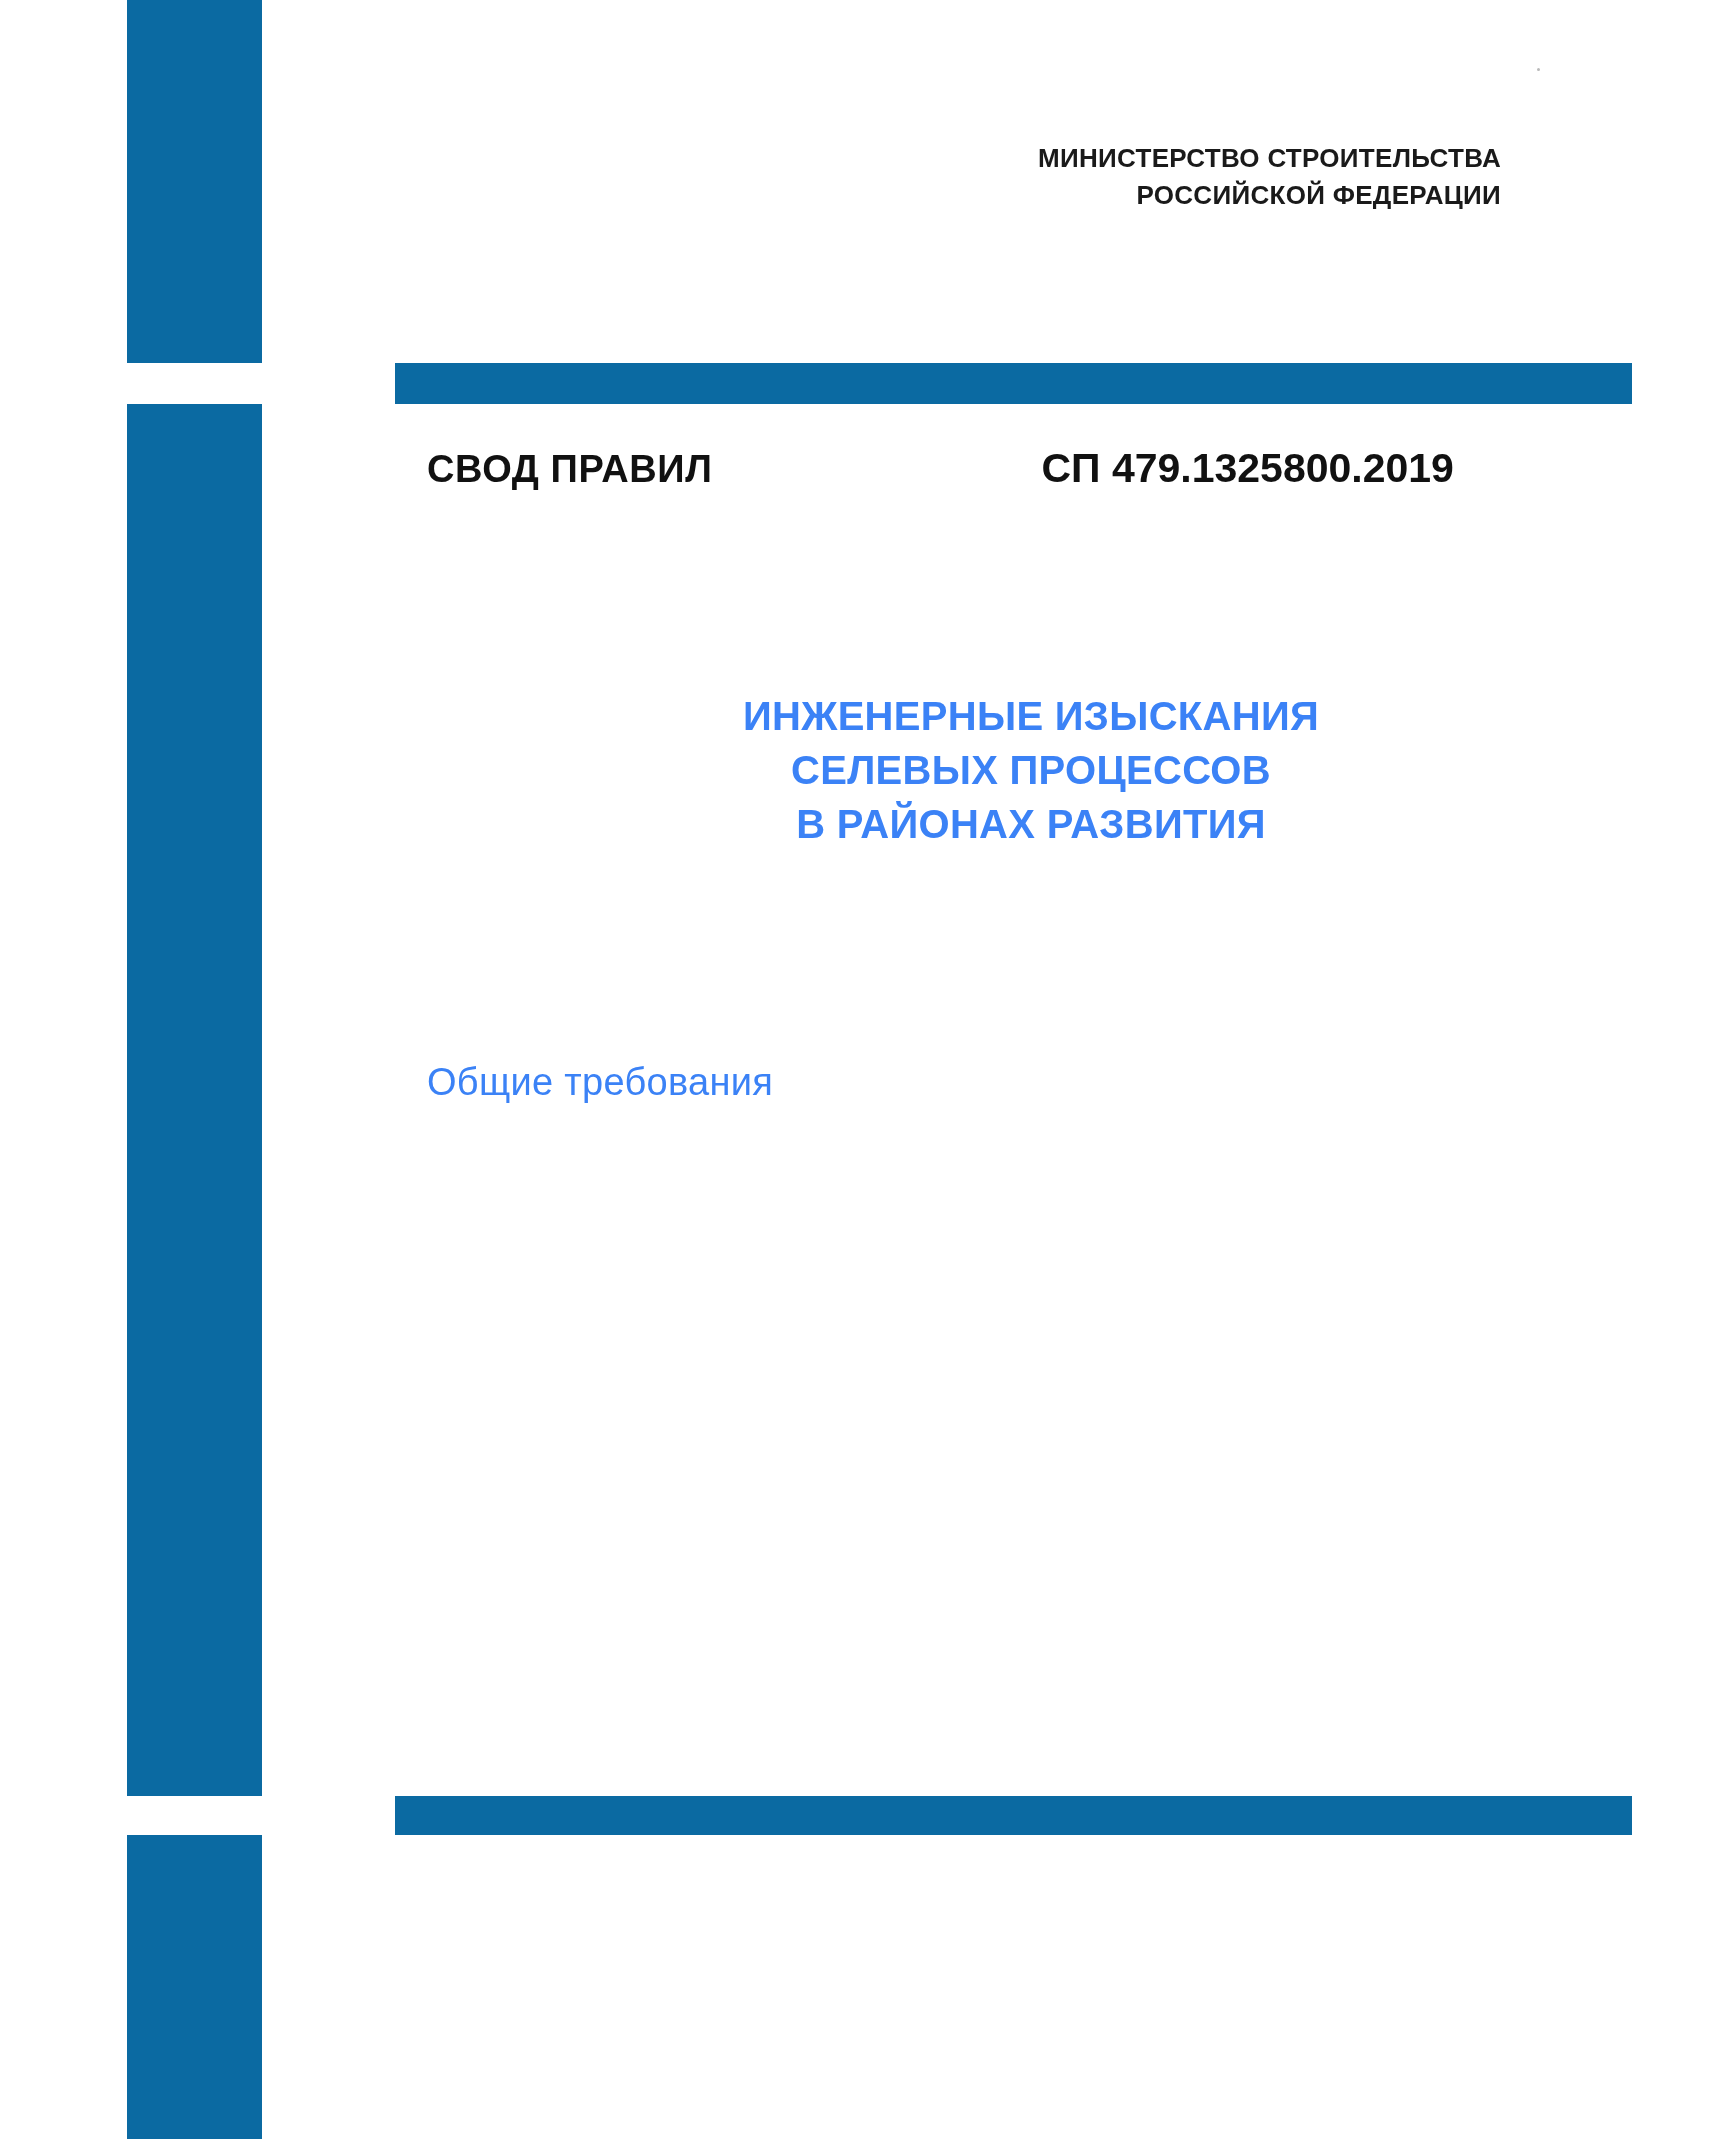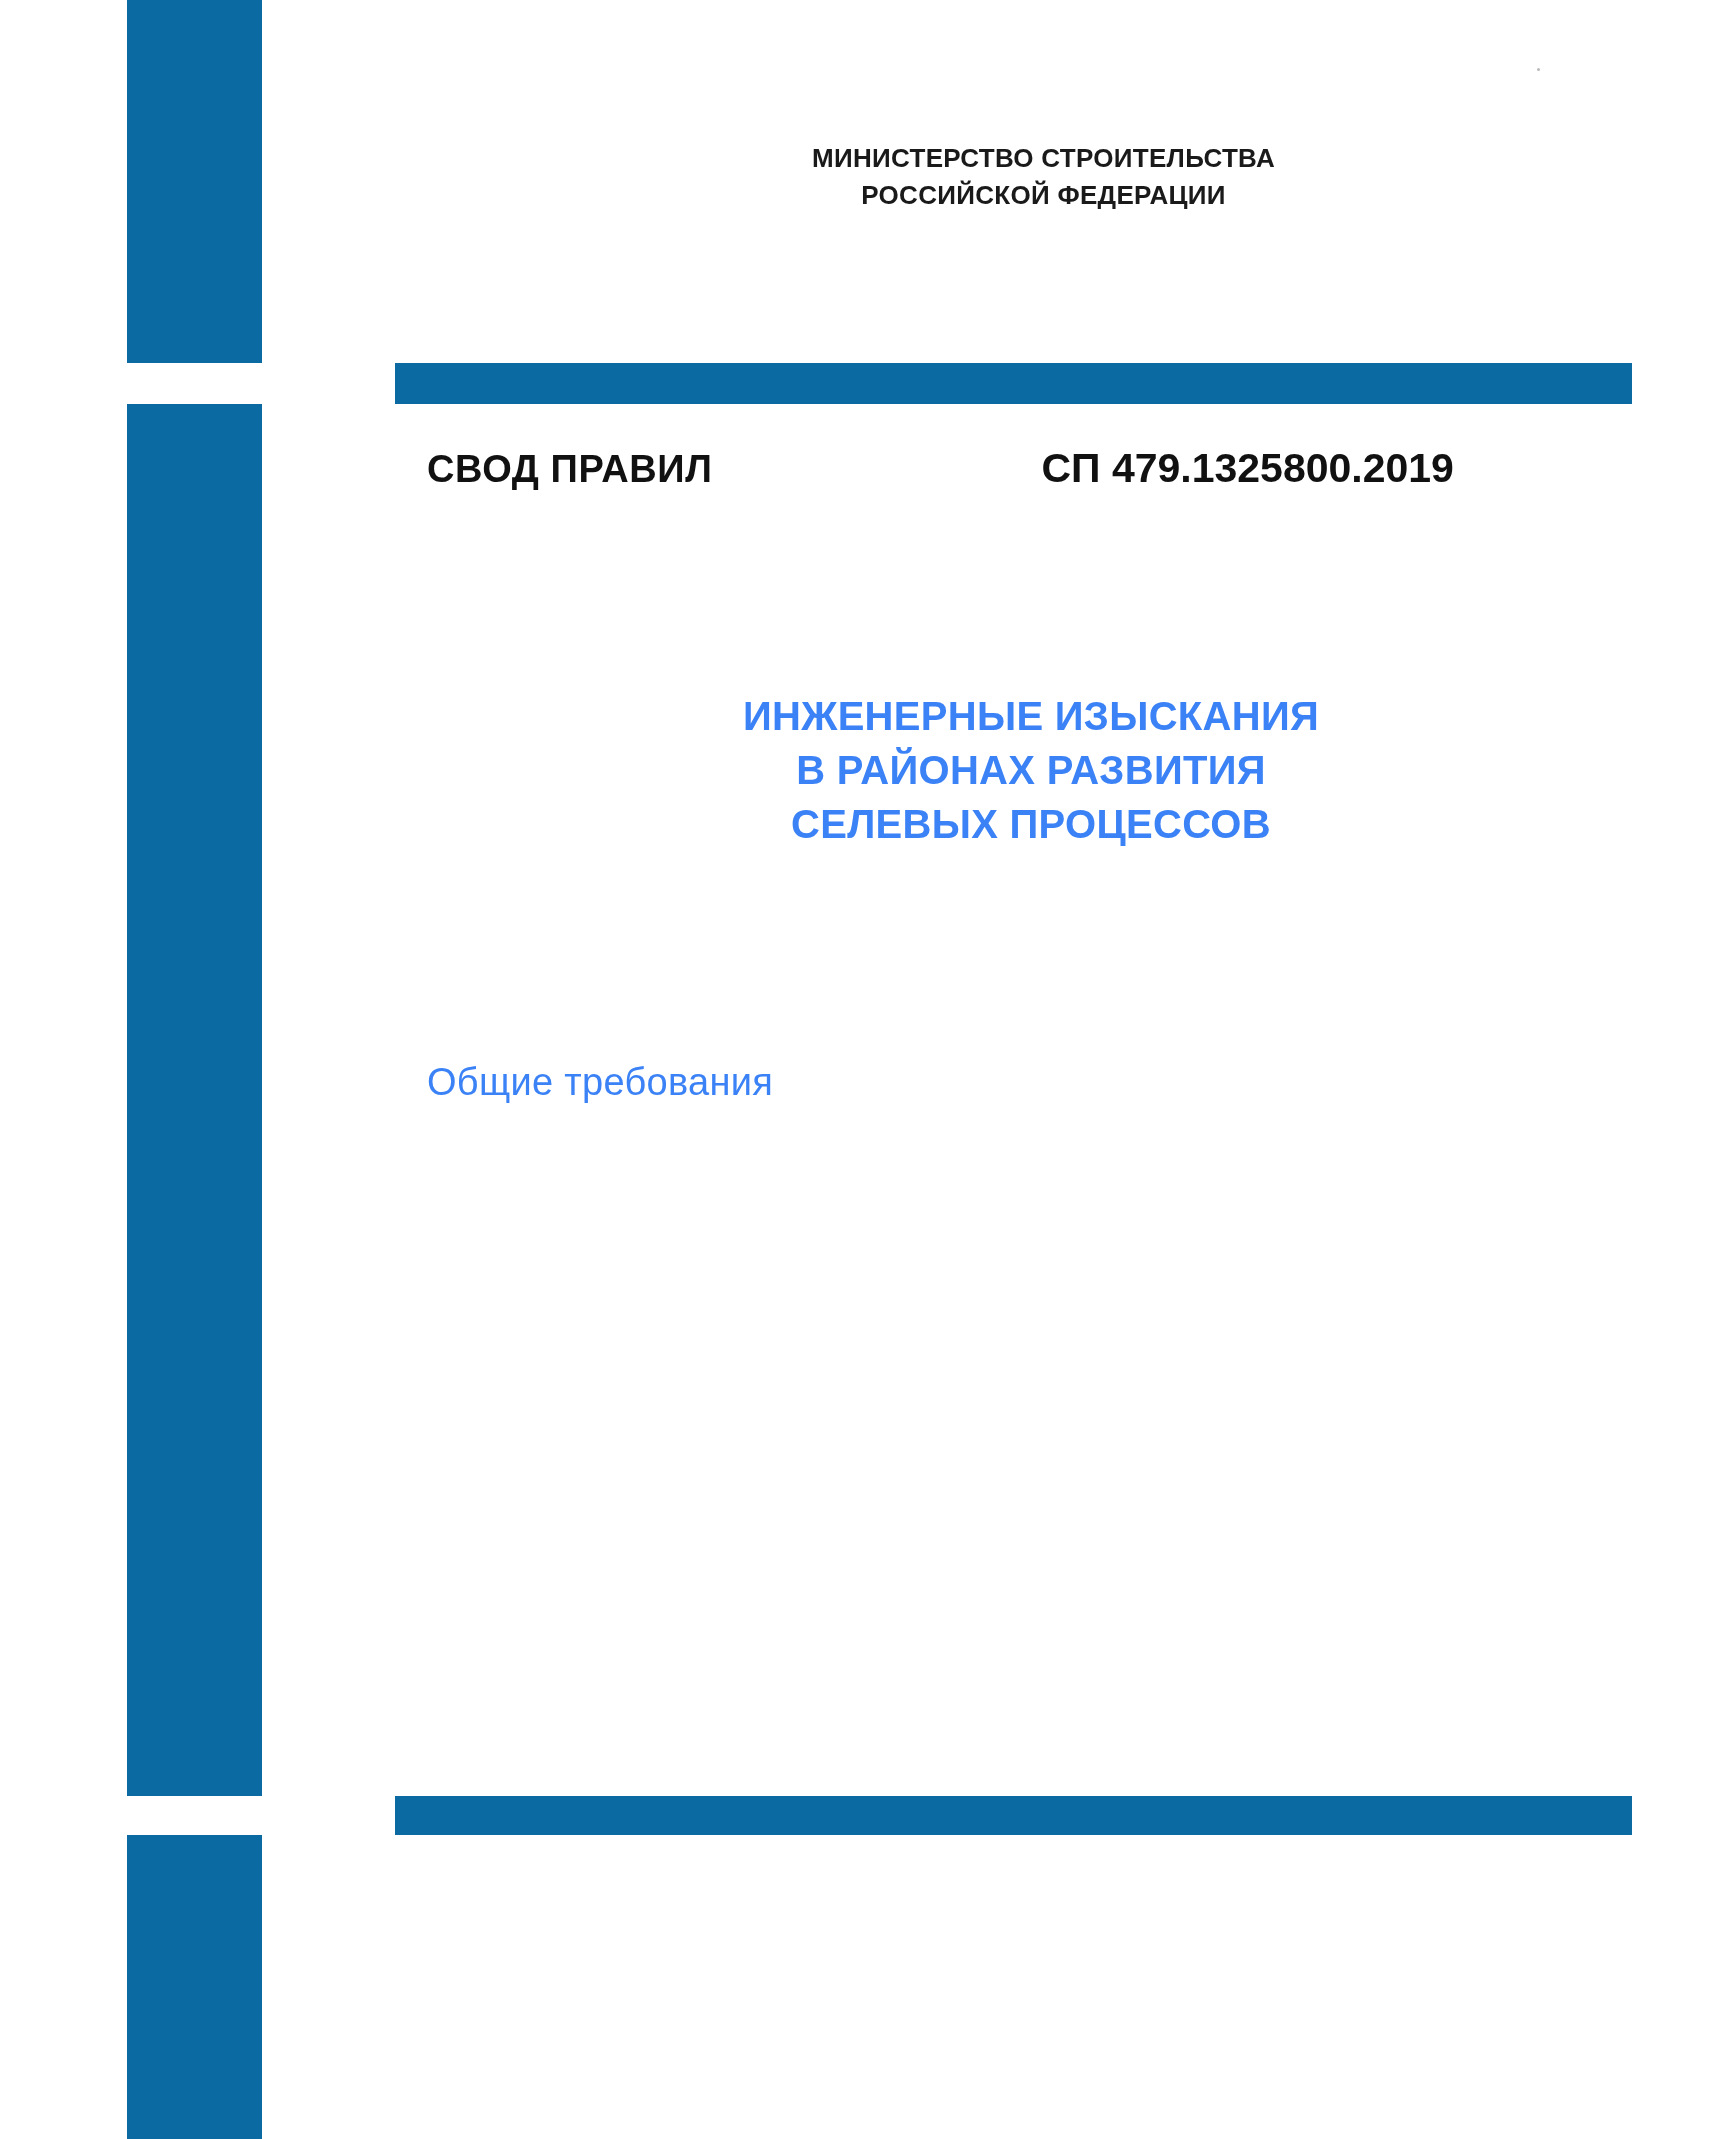--- a/index.html
+++ b/index.html
@@ -72,21 +72,21 @@
   .ministry {
     position: absolute;
     left: 586px;
     top: 140px;
     width: 915px;
     color: #1a1a1a;
     font-size: 26px;
     font-weight: bold;
     line-height: 1.42;
     letter-spacing: 0.3px;
-    text-align: center;
+    text-align: right;
   }
   .ministry div { white-space: nowrap; }
 
   .row-code {
     position: absolute;
     left: 427px;
     top: 445px;
     width: 1208px;
     display: flex;
     align-items: baseline;
@@ -161,20 +161,20 @@
     <div>РОССИЙСКОЙ ФЕДЕРАЦИИ</div>
   </div>
 
   <div class="row-code">
     <span class="svod">СВОД ПРАВИЛ</span>
     <span class="code">СП 479.1325800.2019</span>
   </div>
 
   <div class="main-title">
     <div>ИНЖЕНЕРНЫЕ ИЗЫСКАНИЯ</div>
+    <div>СЕЛЕВЫХ ПРОЦЕССОВ</div>
     <div>В РАЙОНАХ РАЗВИТИЯ</div>
-    <div>СЕЛЕВЫХ ПРОЦЕССОВ</div>
   </div>
 
   <div class="subtitle">Общие требования</div>
 
 </div>
 
 
 </body></html>

